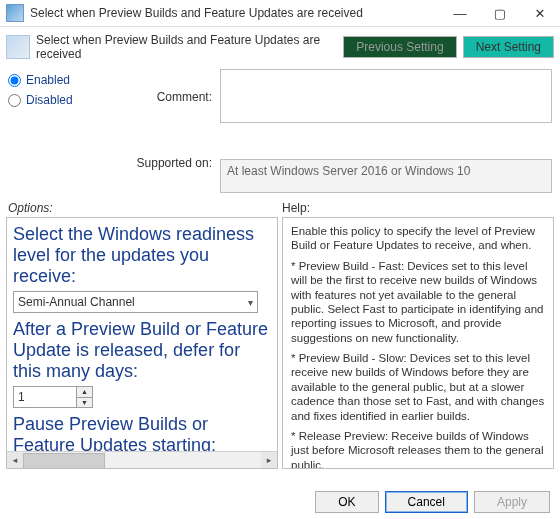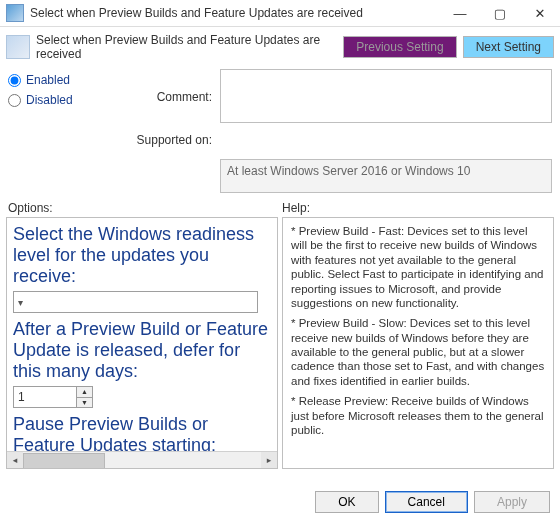--- a/index.html
+++ b/index.html
@@ -35,26 +35,26 @@
     gap: 6px;
   }
   .header2 .h2-icon {
     width: 22px; height: 22px;
     background: linear-gradient(135deg,#c3d8ef,#e6edf6);
     border: 1px solid #b0c6de;
   }
   .header2 .h2-title { flex: 1; font-size: 12px; color: #333; }
   .nav-btn {
     border: 1px solid #b5b5b5;
-    background: #7dd3fc;
+    background: #14b8a6;
     padding: 3px 12px;
     font-size: 12px;
     color: #333;
   }
-  .nav-btn.disabled { color: #9a9a9a; background: #701a75; }
+  .nav-btn.disabled { color: #9a9a9a; background: #14532d; }
   .config-row { display: flex; padding: 2px 8px 2px 8px; }
   .radio-col { width: 120px; display:flex; flex-direction:column; gap:6px; padding-top:4px;}
   .radio-item { display:flex; align-items:center; gap:5px; font-size:12px; color:#1a3f8f;}
   .radio-item input { margin:0; }
   .right-col { flex:1; display:flex; flex-direction:column; gap:4px;}
   .comment-box {
     border:1px solid #bfbfbf;
     height:52px;
     background:#fff;
     position:relative;
@@ -67,21 +67,21 @@
     padding:4px 6px;
     font-size:12px;
     height:24px;
     overflow-y:scroll;
     margin-top:28px;
   }
   .section-labels {
     display:flex; gap:0; padding:6px 8px 2px 8px;
     font-size:12px; color:#333;
   }
-  .section-labels > div:first-child { width:274px; }
+  .section-labels > div:first-child { width:274px;font-style:italic; }
   .panels { display:flex; gap:4px; padding:0 6px; }
   .options-panel, .help-panel {
     border:1px solid #bfbfbf;
     background:#fff;
     height:250px;
     font-size:12px;
     overflow:hidden;
     position:relative;
   }
   .options-panel { width:270px; }
@@ -157,21 +157,21 @@
   }
   .btn {
     border:1px solid #adadad;
     background:#f0f0f0;
     padding:3px 22px;
     font-size:12px;
   }
   .btn.default { border:1px solid #1a63c9; box-shadow:0 0 0 1px #8ab6ec inset;}
   .btn.disabled { color:#a0a0a0;}
   .row-comment{display:flex; gap:8px; align-items:center; margin-bottom:4px;}
-  .row-supported{display:flex; gap:8px; align-items:flex-start;}
+  .row-supported{display:flex; gap:8px; align-items:center;}
   .col-lbl{width:84px; text-align:right; padding-top:2px; font-size:12px; color:#333;}
   ::-webkit-scrollbar { width:16px; height:16px;}
   ::-webkit-scrollbar-track { background:#f0f0f0;}
   ::-webkit-scrollbar-thumb { background:#cfcfcf; border:1px solid #b8b8b8;}
   ::-webkit-scrollbar-button { background:#e7e7e7; height:16px; width:16px;}
 </style>
 </head>
 <body>
 
 <div class="titlebar">
@@ -217,20 +217,21 @@
 <div class="section-labels">
   <div>Options:</div>
   <div>Help:</div>
 </div>
 
 <div class="panels">
   <div class="options-panel">
     <div class="options-inner">
       <div class="opt-text">Select the Windows readiness level for the updates you receive:</div>
       <div class="combo">
+        <span>Semi-Annual Channel</span>
         <span class="chev">▾</span>
       </div>
       <div class="opt-text">After a Preview Build or Feature Update is released, defer for this many days:</div>
       <div class="spinner">
         <span>1</span>
         <div class="spin-btns">
           <div>▲</div>
           <div>▼</div>
         </div>
       </div>
@@ -242,20 +243,21 @@
       <div class="arrow">◂</div>
       <div class="track">
           <div class="thumb"></div>
         </div>
       <div class="arrow">▸</div>
     </div>
   </div>
 
   <div class="help-panel">
     <div class="help-inner">
+      <p>Enable this policy to specify the level of Preview Build or Feature Updates to receive, and when.</p>
       <p>* Preview Build - Fast: Devices set to this level will be the first to receive new builds of Windows with features not yet available to the general public. Select Fast to participate in identifying and reporting issues to Microsoft, and provide suggestions on new functionality.</p>
       <p>* Preview Build - Slow: Devices set to this level receive new builds of Windows before they are available to the general public, but at a slower cadence than those set to Fast, and with changes and fixes identified in earlier builds.</p>
       <p>* Release Preview: Receive builds of Windows just before Microsoft releases them to the general public.</p>
 
     </div>
   </div>
 </div>
 
 <div class="footer">
   <div class="btn">OK</div>

